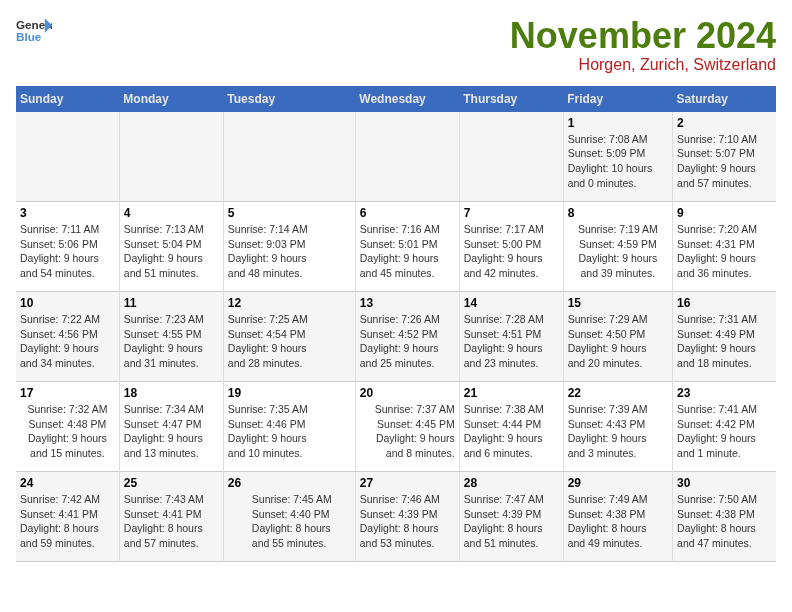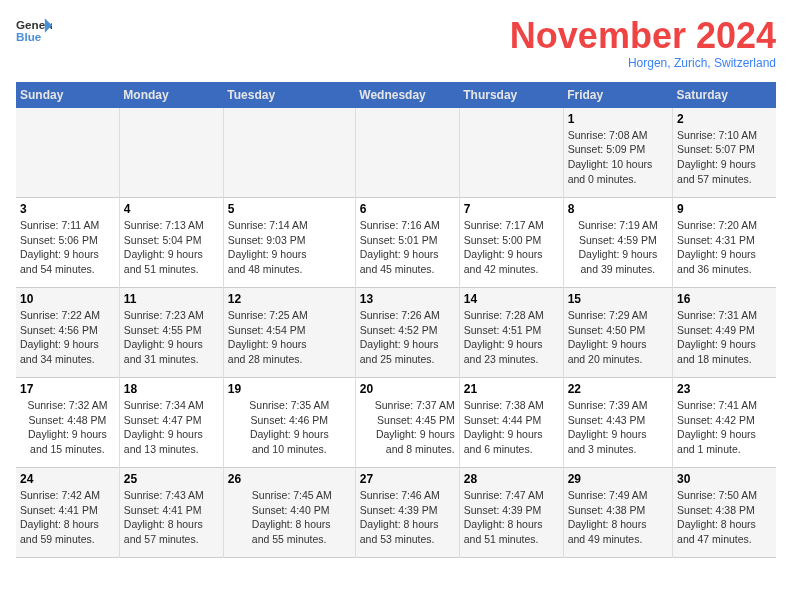--- a/index.html
+++ b/index.html
@@ -24,26 +24,26 @@
     .logo-icon {
       width: 36px;
       height: 28px;
     }
     .title-section {
       text-align: right;
     }
     .month-title {
       font-size: 36px;
       font-weight: bold;
-      color: #ef4444;
+      color: #4d7c0f;
       line-height: 1.1;
     }
     .location-title {
-      font-size: 12px;
-      color: #3b82f6;
+      font-size: 16px;
+      color: #b91c1c;
     }
     table {
       width: 100%;
       border-collapse: collapse;
       font-size: 11px;
     }
     thead th {
       background-color: #3a6bbf;
       color: #e5e5e5;
       padding: 6px 4px;
@@ -248,21 +248,21 @@
         </td>
         <td>
           <span class="day-num">18</span>
           <div class="day-info" style="white-space: pre-line;">Sunrise: 7:34 AM
 Sunset: 4:47 PM
 Daylight: 9 hours
 and 13 minutes.</div>
         </td>
         <td>
           <span class="day-num">19</span>
-          <div class="day-info" style="white-space: pre-line; text-align: center;">Sunrise: 7:35 AM
+          <div class="day-info" style="white-space: pre-line;">Sunrise: 7:35 AM
 Sunset: 4:46 PM
 Daylight: 9 hours
 and 10 minutes.</div>
         </td>
         <td>
           <span class="day-num">20</span>
           <div class="day-info" style="white-space: pre-line; text-align: right;">Sunrise: 7:37 AM
 Sunset: 4:45 PM
 Daylight: 9 hours
 and 8 minutes.</div>

